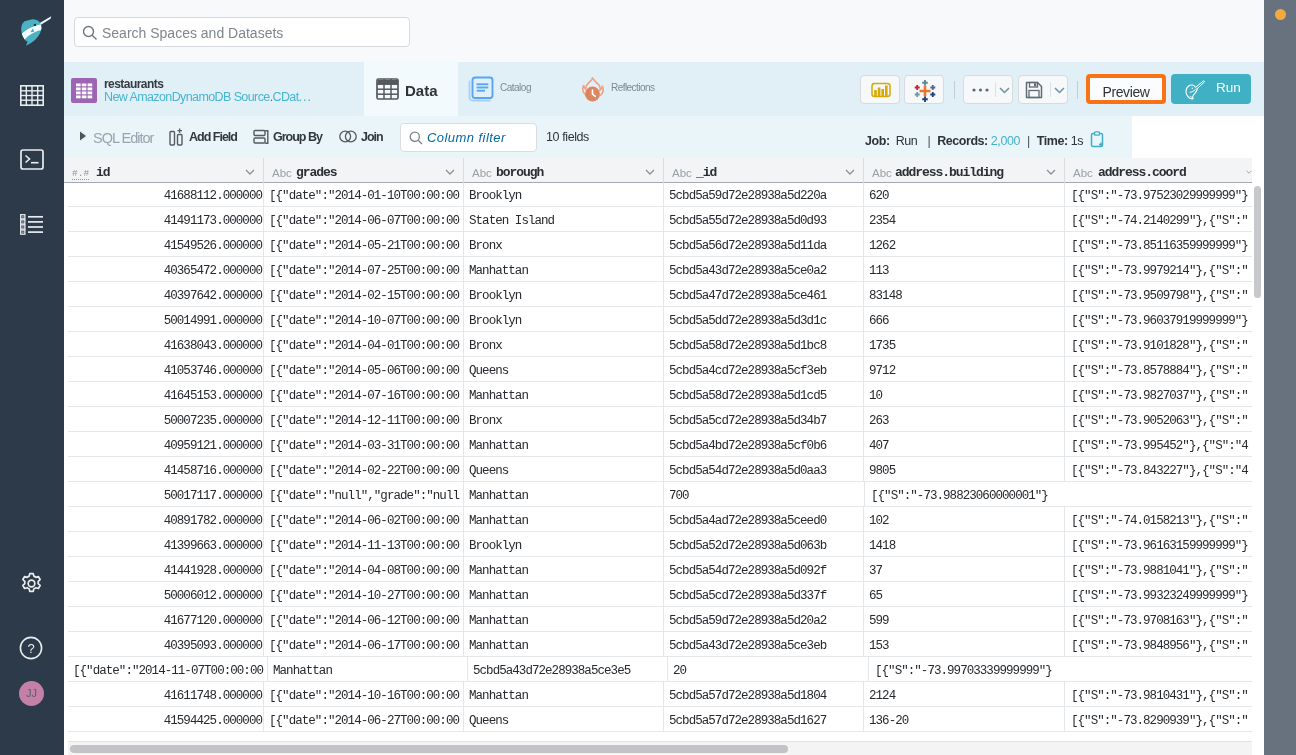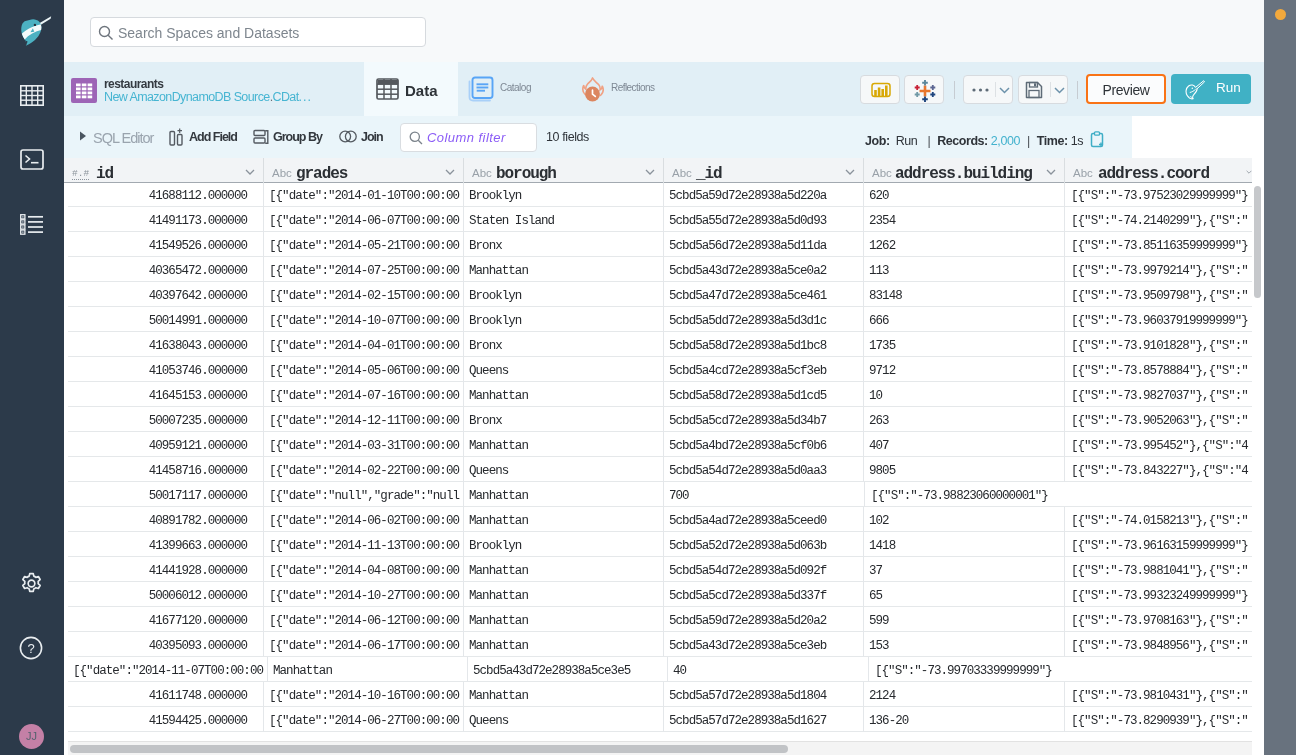--- a/index.html
+++ b/index.html
@@ -4,58 +4,58 @@
 * { margin:0; padding:0; box-sizing:border-box; }
 html,body { width:1296px; height:755px; overflow:hidden; font-family:"Liberation Sans",sans-serif; background:#fff; }
 .abs { position:absolute; }
 
 #sidebar { position:absolute; left:0; top:0; width:64px; height:755px; background:#2C3A4A; z-index:5; }
 
 #rightpanel { position:absolute; left:1264px; top:0; width:32px; height:755px; background:#68727E; z-index:5; }
 #rightpanel .dot { position:absolute; left:11px; top:9px; width:11px; height:11px; border-radius:50%; background:#F3A93C; }
 
 #topbar { position:absolute; left:64px; top:0; width:1200px; height:62px; background:#F7F9FA; }
-#searchbox { position:absolute; left:10px; top:17px; width:336px; height:30px; background:#fff; border:1px solid #D6DADE; border-radius:4px;margin-left:16px; }
+#searchbox { position:absolute; left:10px; top:17px; width:336px; height:30px; background:#fff; border:1px solid #D6DADE; border-radius:4px; }
 #searchbox .ph { position:absolute; left:27px; top:7px; font-size:14px; color:#7E868E; }
 
 #row2 { position:absolute; left:64px; top:62px; width:1200px; height:54px; background:#E1EFF6; }
 #dstab { position:absolute; left:0px; top:0px; width:300px; height:53px; background:#E1EFF6; }
 #dsicon { position:absolute; left:7px; top:16px; width:26px; height:25px; background:#9D64B6; border-radius:2px; }
 #dstitle { position:absolute; left:40px; top:15px; font-size:12px; letter-spacing:-0.55px; font-weight:bold; color:#343A41; }
 #dssub { position:absolute; left:40px; top:28px; font-size:12.5px; letter-spacing:-0.6px; color:#47B5D2; white-space:nowrap; }
 #tab-data { position:absolute; left:300px; top:0; width:94px; height:54px; background:#F3FAFD; }
 #tab-data .lbl { position:absolute; left:41px; top:20px; font-size:15px; font-weight:600; color:#2E3338; }
 .tablbl { position:absolute; top:20px; font-size:10px; color:#7E8894; }
 .btn { position:absolute; top:13px; height:29px; background:#F6F8F9; border:1px solid #D7DBDF; border-radius:4px; }
 .sep2 { position:absolute; top:19px; width:1px; height:18px; background:#C6CCD2; }
-#btn-preview { position:absolute; left:1022px; top:12px; width:80px; height:30px; background:#FBFCFD; border:2px solid #f97316; border-radius:4px; text-align:center; font-size:14px; letter-spacing:-0.4px; color:#2E3338; line-height:28px; }
+#btn-preview { position:absolute; left:1022px; top:12px; width:80px; height:30px; background:#FBFCFD; border:4px solid #f97316; border-radius:4px; text-align:center; font-size:14px; letter-spacing:-0.4px; color:#2E3338; line-height:28px; }
 #btn-run { position:absolute; left:1107px; top:12px; width:80px; height:30px; background:#40B1C5; border-radius:4px; color:#fff; font-size:13.5px; }
 #btn-run span { position:absolute; left:45px; top:6px; }
 
 #row3 { position:absolute; left:64px; top:116px; width:1068px; height:42px; background:#EAF5FA; }
 #row3 .item { position:absolute; top:14px; font-size:12.5px; letter-spacing:-1px; font-weight:600; color:#33383E; }
 #filterbox { position:absolute; left:336px; top:7px; width:137px; height:29px; background:#fff; border:1px solid #D9DDE1; border-radius:4px; }
-#filterbox .ph { position:absolute; left:26px; top:6px; font-size:13px; letter-spacing:0.45px; font-style:italic; color:#8b5cf6; }
+#filterbox .ph { position:absolute; left:26px; top:6px; font-size:13px; letter-spacing:0.45px; font-style:italic; color:#0369a1; }
 #jobline { position:absolute; right:27px; top:15px; font-size:12.5px; letter-spacing:-0.45px; color:#2F343A; }
 #jobline b { font-weight:700; }
 #jobline .teal { color:#43B2CE; }
 #jobline .bar { color:#4A5056; padding:0 4px; }
 
 #thead { position:absolute; left:64px; top:158px; width:1188px; height:25px; background:#F2F4F6; border-bottom:1.5px solid #A2A9B0; z-index:3; display:flex; }
 .th { position:relative; height:25px; border-right:1px solid #D9DDE0; }
-.th .tname { position:absolute; top:7px; font-family:"Liberation Mono",monospace; font-size:16px; font-weight:700; letter-spacing:-1.05px; color:#2B2F34; }
+.th .tname { position:absolute; top:7px; font-family:"Liberation Mono",monospace; font-size:13px; font-weight:700; letter-spacing:-1.05px; color:#2B2F34; }
 .th .abc { position:absolute; left:8px; top:8.5px; font-size:11.5px; color:#99A1A9; }
 .th .chev { position:absolute; right:8px; top:10.5px; }
 
 #tbody { position:absolute; left:68px; top:182px; width:1184px; background:#fff; }
 .tr { display:flex; height:25px; border-bottom:1px solid #E5E8EA; }
 .td { height:25px; overflow:hidden; white-space:nowrap; border-right:1px solid #E4E7EA;
       font-family:"Liberation Mono",monospace; font-size:12.5px; letter-spacing:-0.95px;
       color:#26292D; line-height:28px; }
-.c0 { width:196px; text-align:right; padding-right:16px; }
+.c0 { width:196px; text-align:right; padding-right:1px; }
 .c1 { width:200px; padding-left:5px; }
 .c2 { width:200px; padding-left:5px; }
 .c3 { width:200px; padding-left:5px; }
 .c4 { width:201px; padding-left:5px; }
 .c5 { width:187px; padding-left:6px; border-right:none; }
 
 #hscroll { position:absolute; left:68px; top:741px; width:1184px; height:14px; background:#F4F4F4; border-top:1px solid #E2E2E2; }
 #hthumb { position:absolute; left:2px; top:3px; width:718px; height:8px; background:#C1C3C6; border-radius:4px; }
 #vthumb { position:absolute; left:1254px; top:186px; width:7px; height:112px; background:#C6C8CB; border-radius:3.5px; z-index:6; }
 </style></head>
@@ -117,21 +117,21 @@
   <svg class="abs" style="left:19px;top:571px" width="25" height="25" viewBox="0 0 24 24">
     <path fill="none" stroke="#E9EDF0" stroke-width="1.6" stroke-linejoin="round" d="M10.3 2.5 h3.4 l0.5 2.4 a7.2 7.2 0 0 1 2 1.2 l2.4-0.8 1.7 2.9 -1.9 1.7 a7.2 7.2 0 0 1 0 2.3 l1.9 1.7 -1.7 2.9 -2.4-0.8 a7.2 7.2 0 0 1 -2 1.2 l-0.5 2.4 h-3.4 l-0.5-2.4 a7.2 7.2 0 0 1 -2-1.2 l-2.4 0.8 -1.7-2.9 1.9-1.7 a7.2 7.2 0 0 1 0-2.3 l-1.9-1.7 1.7-2.9 2.4 0.8 a7.2 7.2 0 0 1 2-1.2 Z"></path>
     <circle cx="12" cy="12" r="3.2" fill="none" stroke="#E9EDF0" stroke-width="1.6"></circle>
   </svg>
 
   <svg class="abs" style="left:19px;top:636px" width="24" height="24" viewBox="0 0 24 24">
     <circle cx="12" cy="12" r="10.6" fill="none" stroke="#E9EDF0" stroke-width="1.6"></circle>
     <text x="12" y="16.5" text-anchor="middle" font-family="Liberation Sans" font-size="13" fill="#E9EDF0">?</text>
   </svg>
 
-  <div class="abs" style="left:19px;top:724px;width:25px;height:25px;border-radius:50%;background:#C480A6;
+  <div class="abs" style="left:19px;top:681px;width:25px;height:25px;border-radius:50%;background:#C480A6;
        text-align:center;line-height:25px;font-size:11px;color:#54616E;">JJ</div>
 </div>
 
 <div id="rightpanel">
     <div class="dot"></div>
   </div>
 
 <div id="topbar">
   <div id="searchbox">
     <svg class="abs" style="left:7px;top:7px" width="16" height="16" viewBox="0 0 16 16">
@@ -489,21 +489,21 @@
       <div class="td c1">[{"date":"2014-06-17T00:00:00</div>
       <div class="td c2">Manhattan</div>
       <div class="td c3">5cbd5a43d72e28938a5ce3eb</div>
       <div class="td c4">153</div>
       <div class="td c5">[{"S":"-73.9848956"},{"S":"</div>
     </div>
 <div class="tr">
       <div class="td c1">[{"date":"2014-11-07T00:00:00</div>
       <div class="td c2">Manhattan</div>
       <div class="td c3">5cbd5a43d72e28938a5ce3e5</div>
-      <div class="td c4">40</div>
+      <div class="td c4">20</div>
       <div class="td c5">[{"S":"-73.99703339999999"}</div>
     </div>
 <div class="tr">
       <div class="td c0">41611748.000000</div>
       <div class="td c1">[{"date":"2014-10-16T00:00:00</div>
       <div class="td c2">Manhattan</div>
       <div class="td c3">5cbd5a57d72e28938a5d1804</div>
       <div class="td c4">2124</div>
       <div class="td c5">[{"S":"-73.9810431"},{"S":"</div>
     </div>

